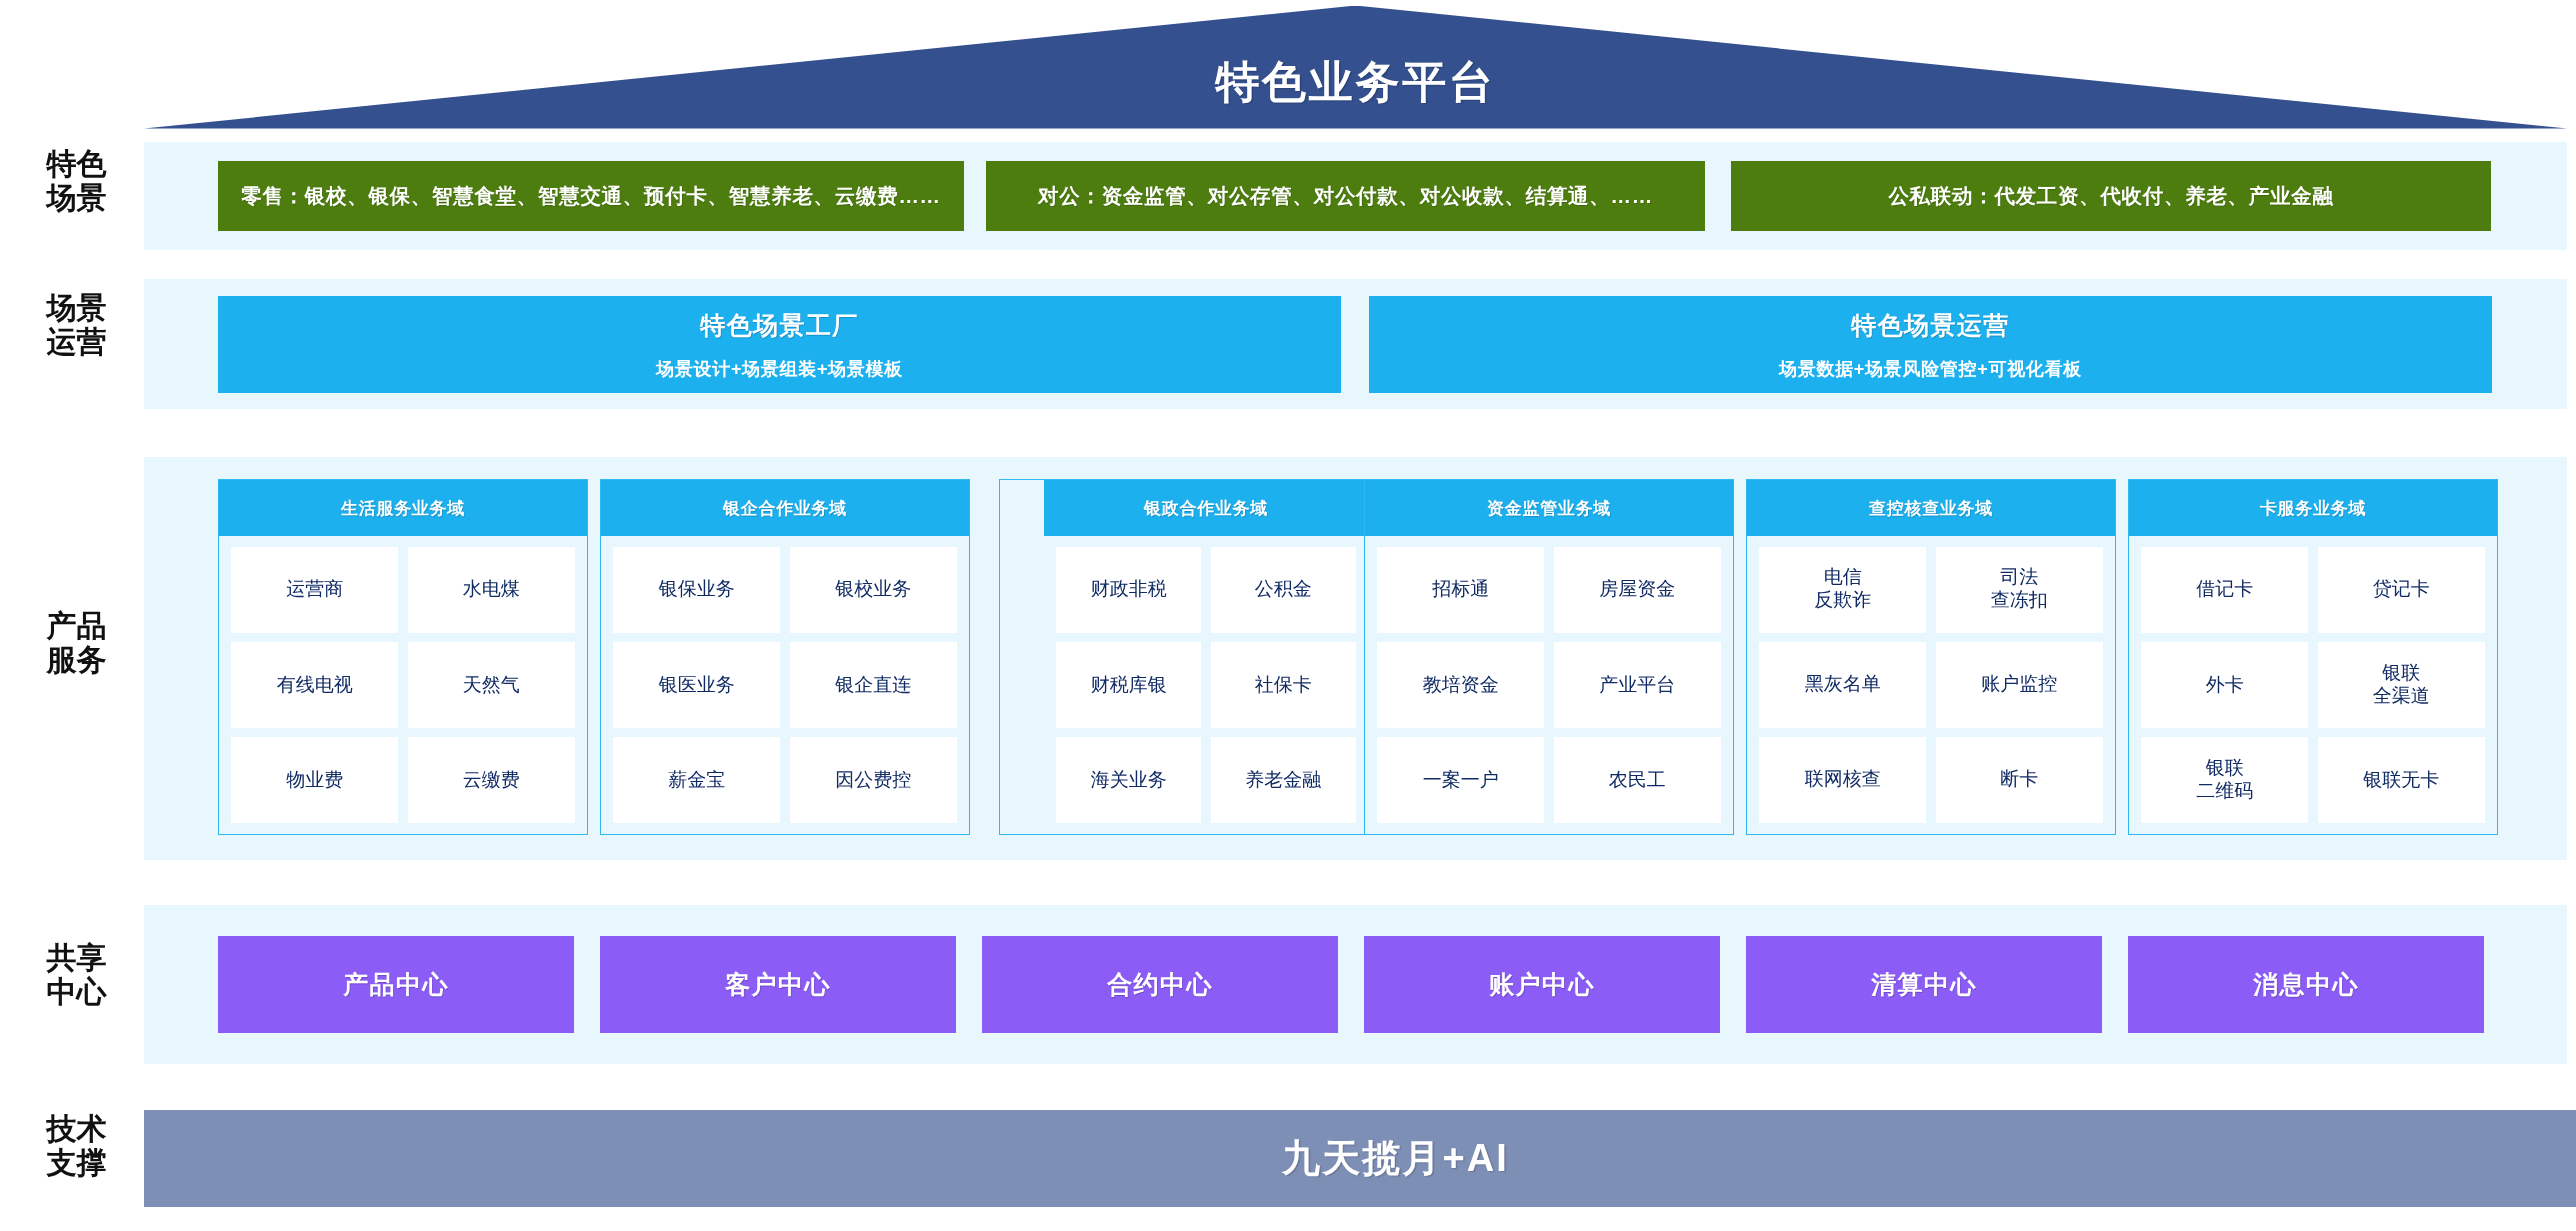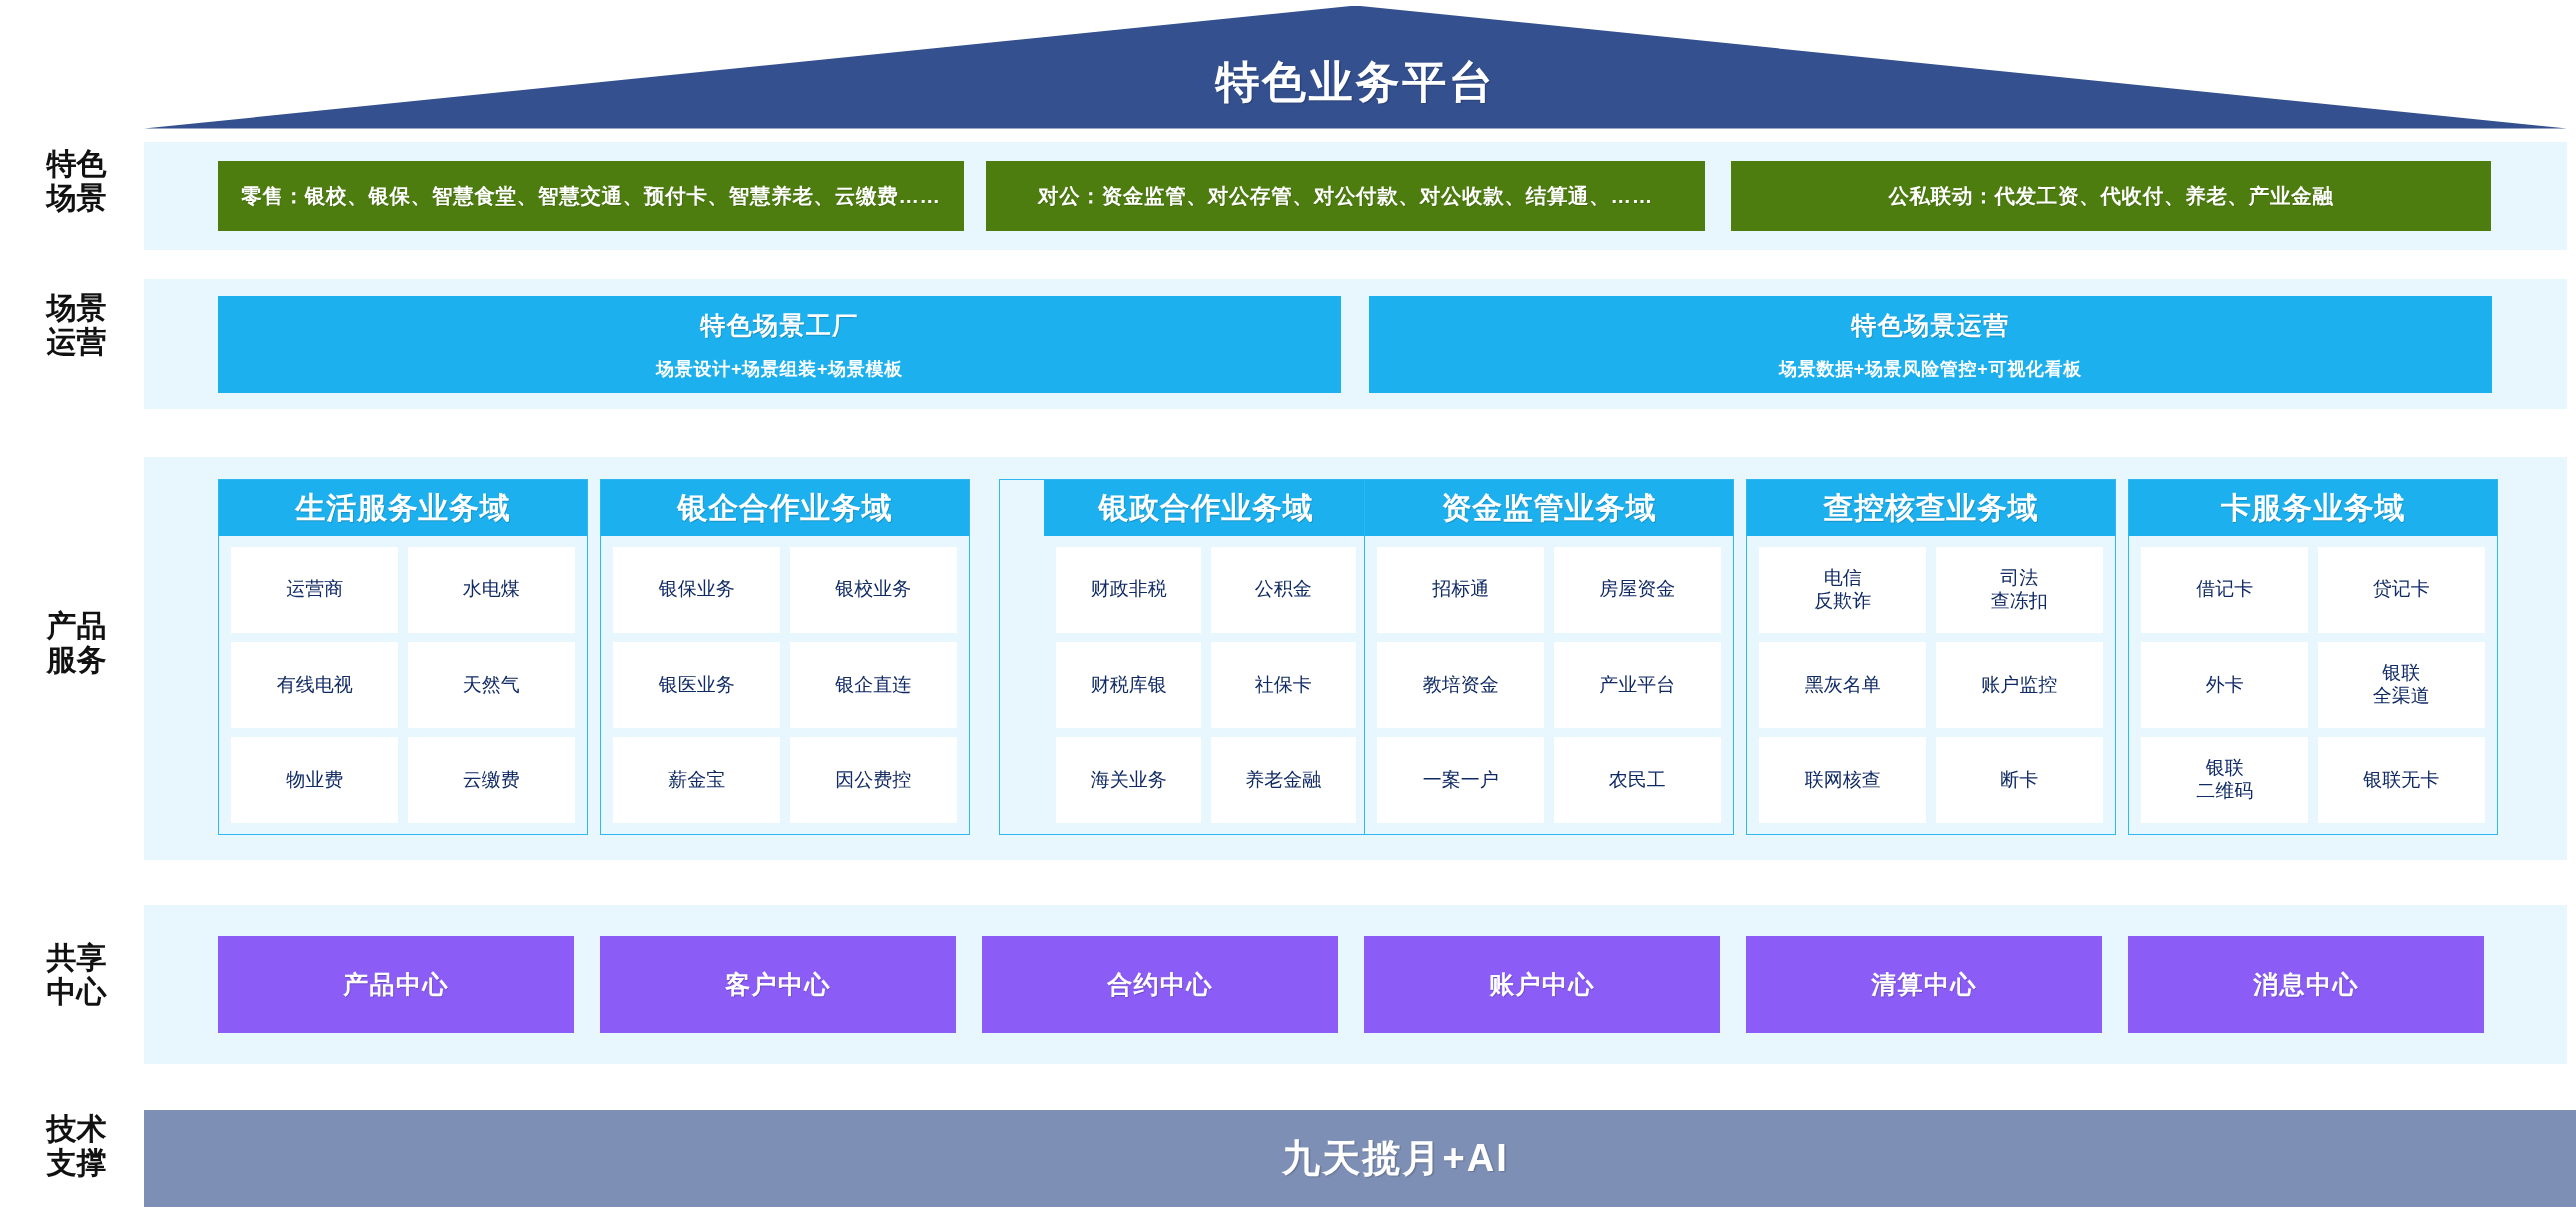--- a/index.html
+++ b/index.html
@@ -56,21 +56,21 @@
 
   
   .domain-col{
     position:absolute;top:479px;width:370px;height:356px;
     border:1.4px solid #2fb8ef;background:#e8f6fd;box-sizing:border-box;
     display:flex;flex-direction:column;
   }
   .domain-head{
     height:56px;background:#1cb0ee;color:#ffffff;
     display:flex;align-items:center;justify-content:center;
-    font-size:30px;font-weight:bold;letter-spacing:0.7px;
+    font-size:17px;font-weight:bold;letter-spacing:0.7px;
     text-shadow:0.7px 0.7px 0.7px rgba(0,0,0,.18);flex:0 0 auto;
   }
   .domain-grid{
     flex:1;display:grid;grid-template-columns:1fr 1fr;grid-template-rows:1fr 1fr 1fr;
     gap:9.6px;padding:11px 12.3px;box-sizing:border-box;
   }
   .domain-cell{
     background:#ffffff;color:#102a64;
     display:flex;align-items:center;justify-content:center;text-align:center;
     font-size:19px;line-height:1.2;white-space:pre-line;
@@ -176,21 +176,21 @@
     <div class="domain-grid">
       <div class="domain-cell">招标通</div>
       <div class="domain-cell">房屋资金</div>
       <div class="domain-cell">教培资金</div>
       <div class="domain-cell">产业平台</div>
       <div class="domain-cell">一案一户</div>
       <div class="domain-cell">农民工</div>
     </div>
   </div>
 
-  <div class="domain-col" style="left:1746px;">
+  <div class="domain-col" style="left:1746px;font-family:Liberation Mono, monospace;">
     <div class="domain-head">查控核查业务域</div>
     <div class="domain-grid">
       <div class="domain-cell">电信
 反欺诈</div>
       <div class="domain-cell">司法
 查冻扣</div>
       <div class="domain-cell">黑灰名单</div>
       <div class="domain-cell">账户监控</div>
       <div class="domain-cell">联网核查</div>
       <div class="domain-cell">断卡</div>

